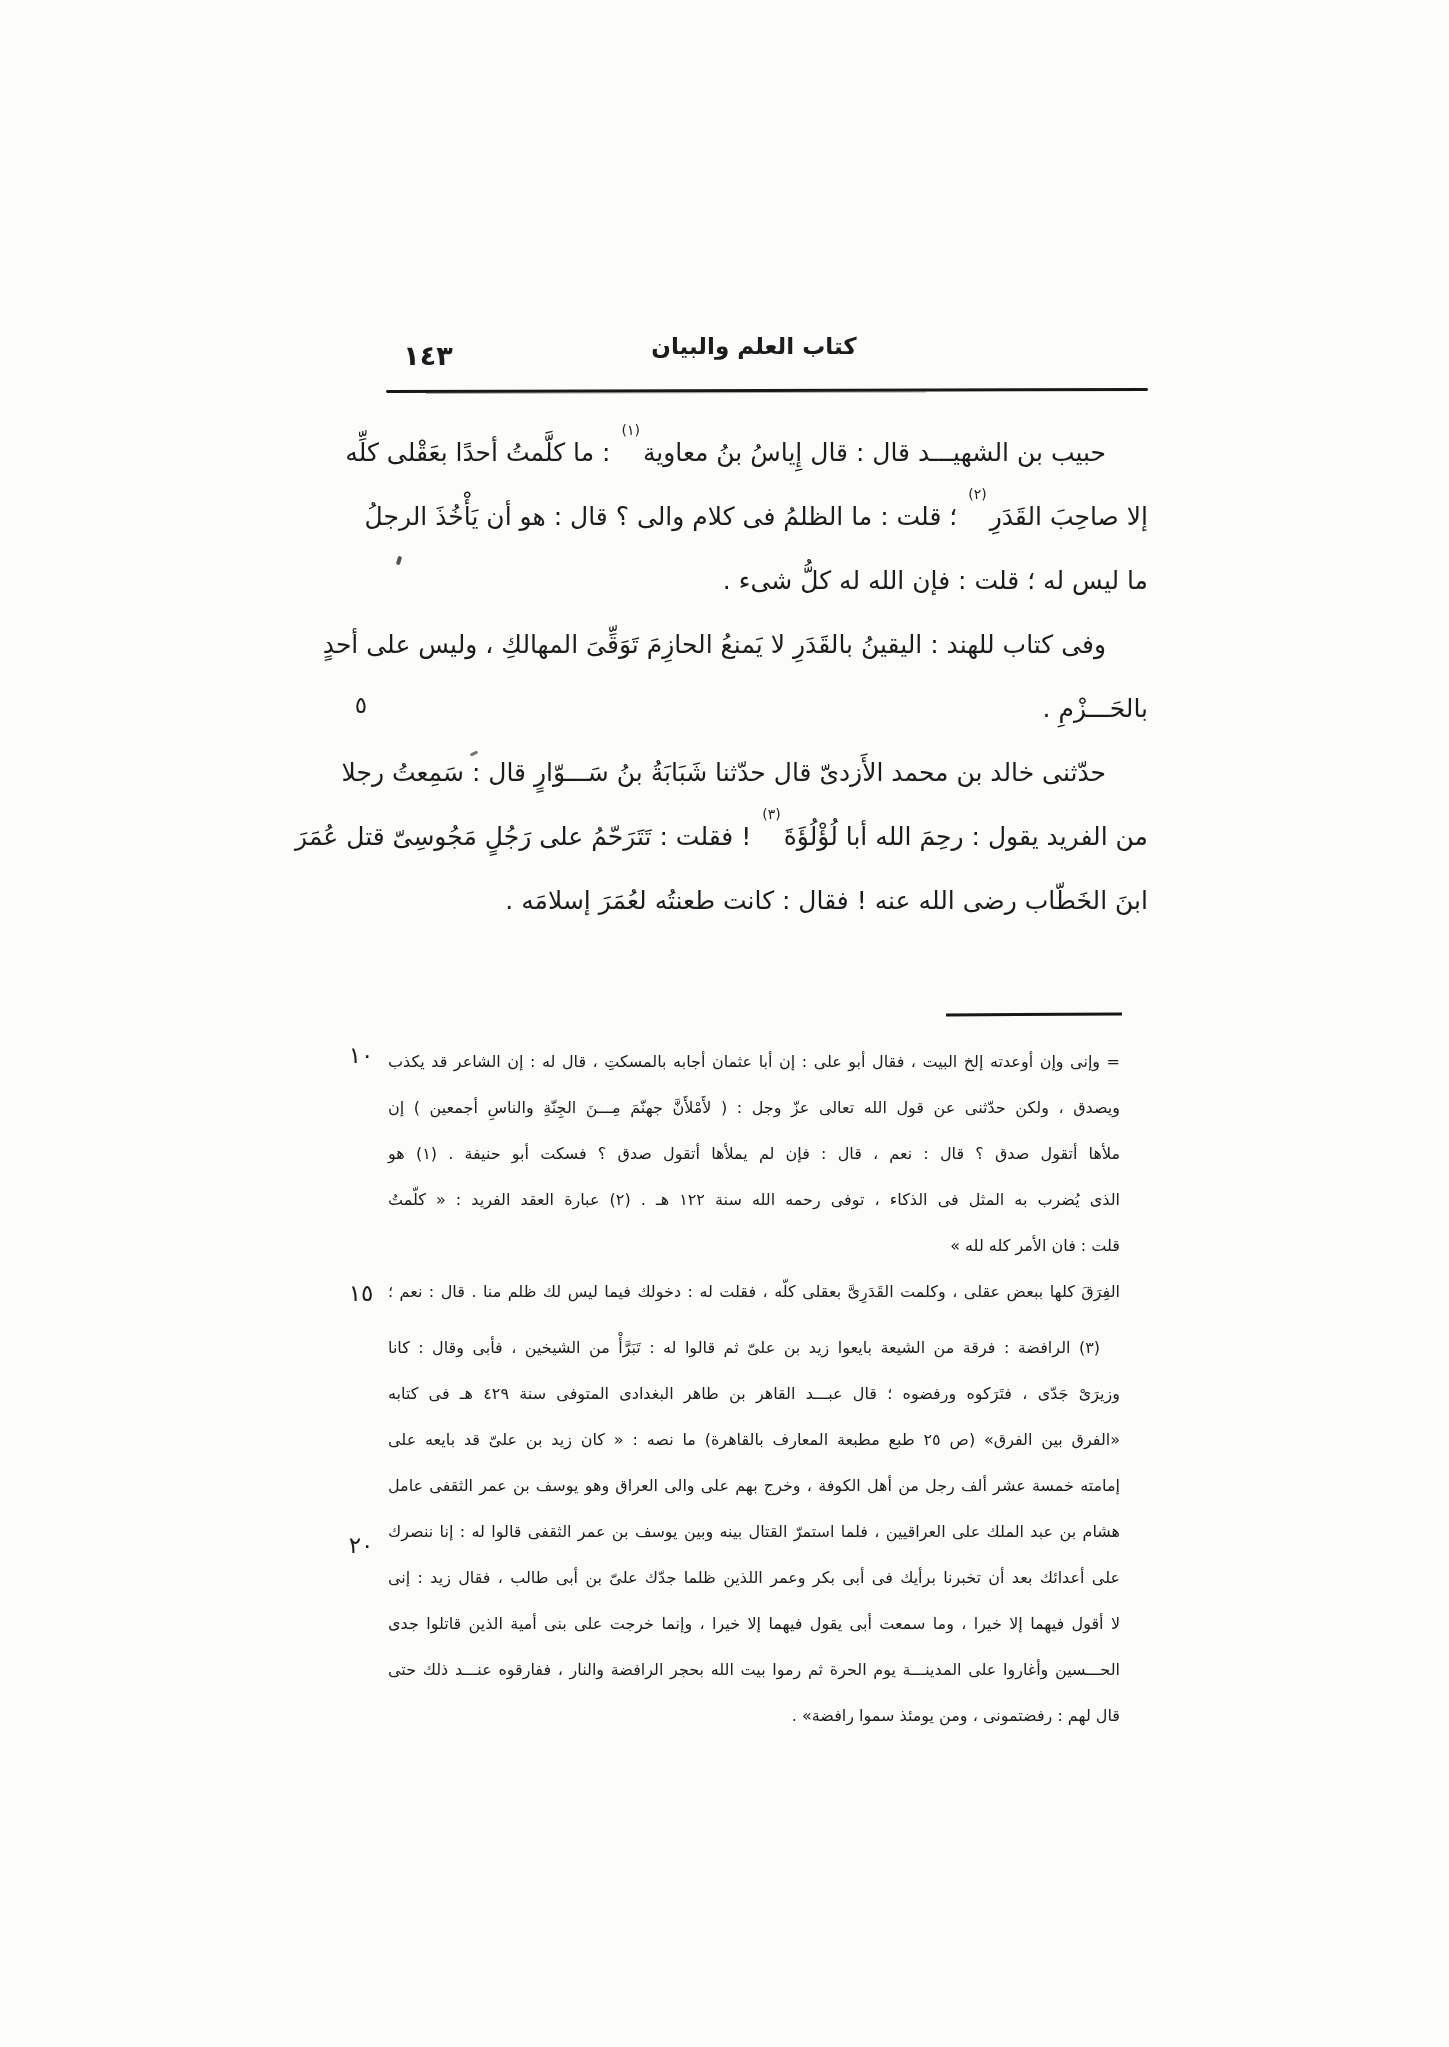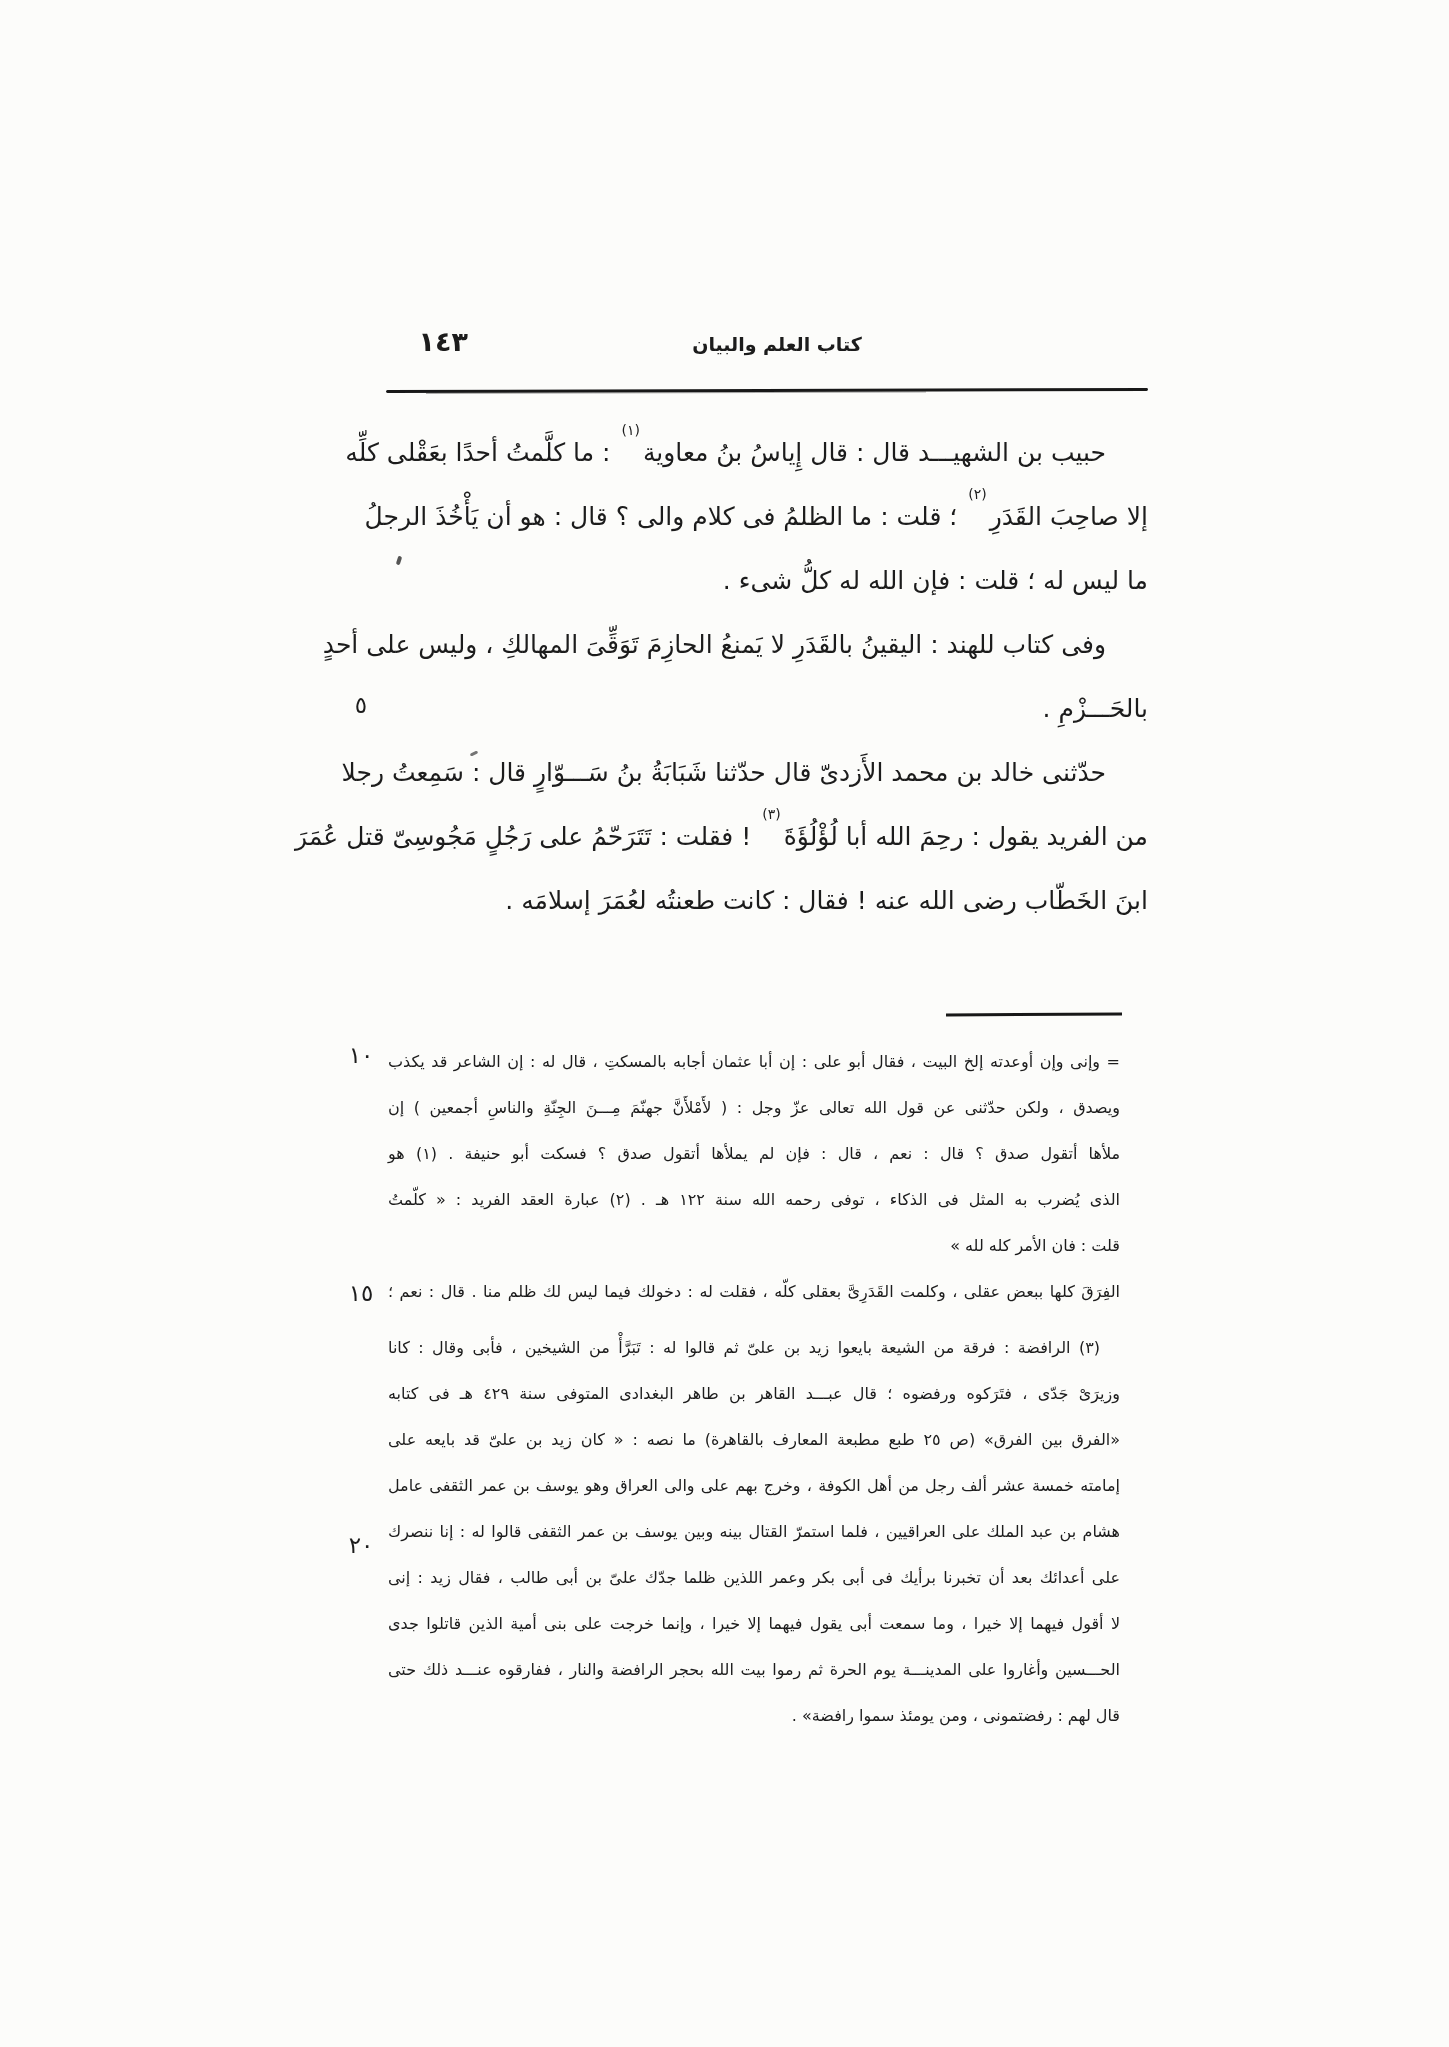--- a/index.html
+++ b/index.html
@@ -6,28 +6,28 @@
   .page {
     position:relative;
     width:1449px; height:2047px;
     background:#fcfcfa;
     font-family:"DejaVu Sans", sans-serif;
     color:#1c1c1c;
     overflow:hidden;
   }
   
   .page-number {
-    position:absolute; left:388px; top:326px;
-    width:80px; text-align:right;
+    position:absolute; left:388px; top:340px;
+    width:80px; text-align:center;
     font-size:27px; font-weight:bold; letter-spacing:2px;
   }
   .book-title {
-    position:absolute; left:612px; top:333px;
+    position:absolute; left:589px; top:333px;
     width:330px; text-align:center;
-    font-size:19px; font-weight:bold;
+    font-size:23px; font-weight:bold;
     direction:rtl;
   }
   .header-rule {
     position:absolute; left:386px; top:389px;
     width:762px; height:3px;
     background:#181818; border-radius:2px;
     transform:rotate(-0.15deg);
   }
   .header-rule:after {
     content:""; position:absolute; left:40px; top:3px;

